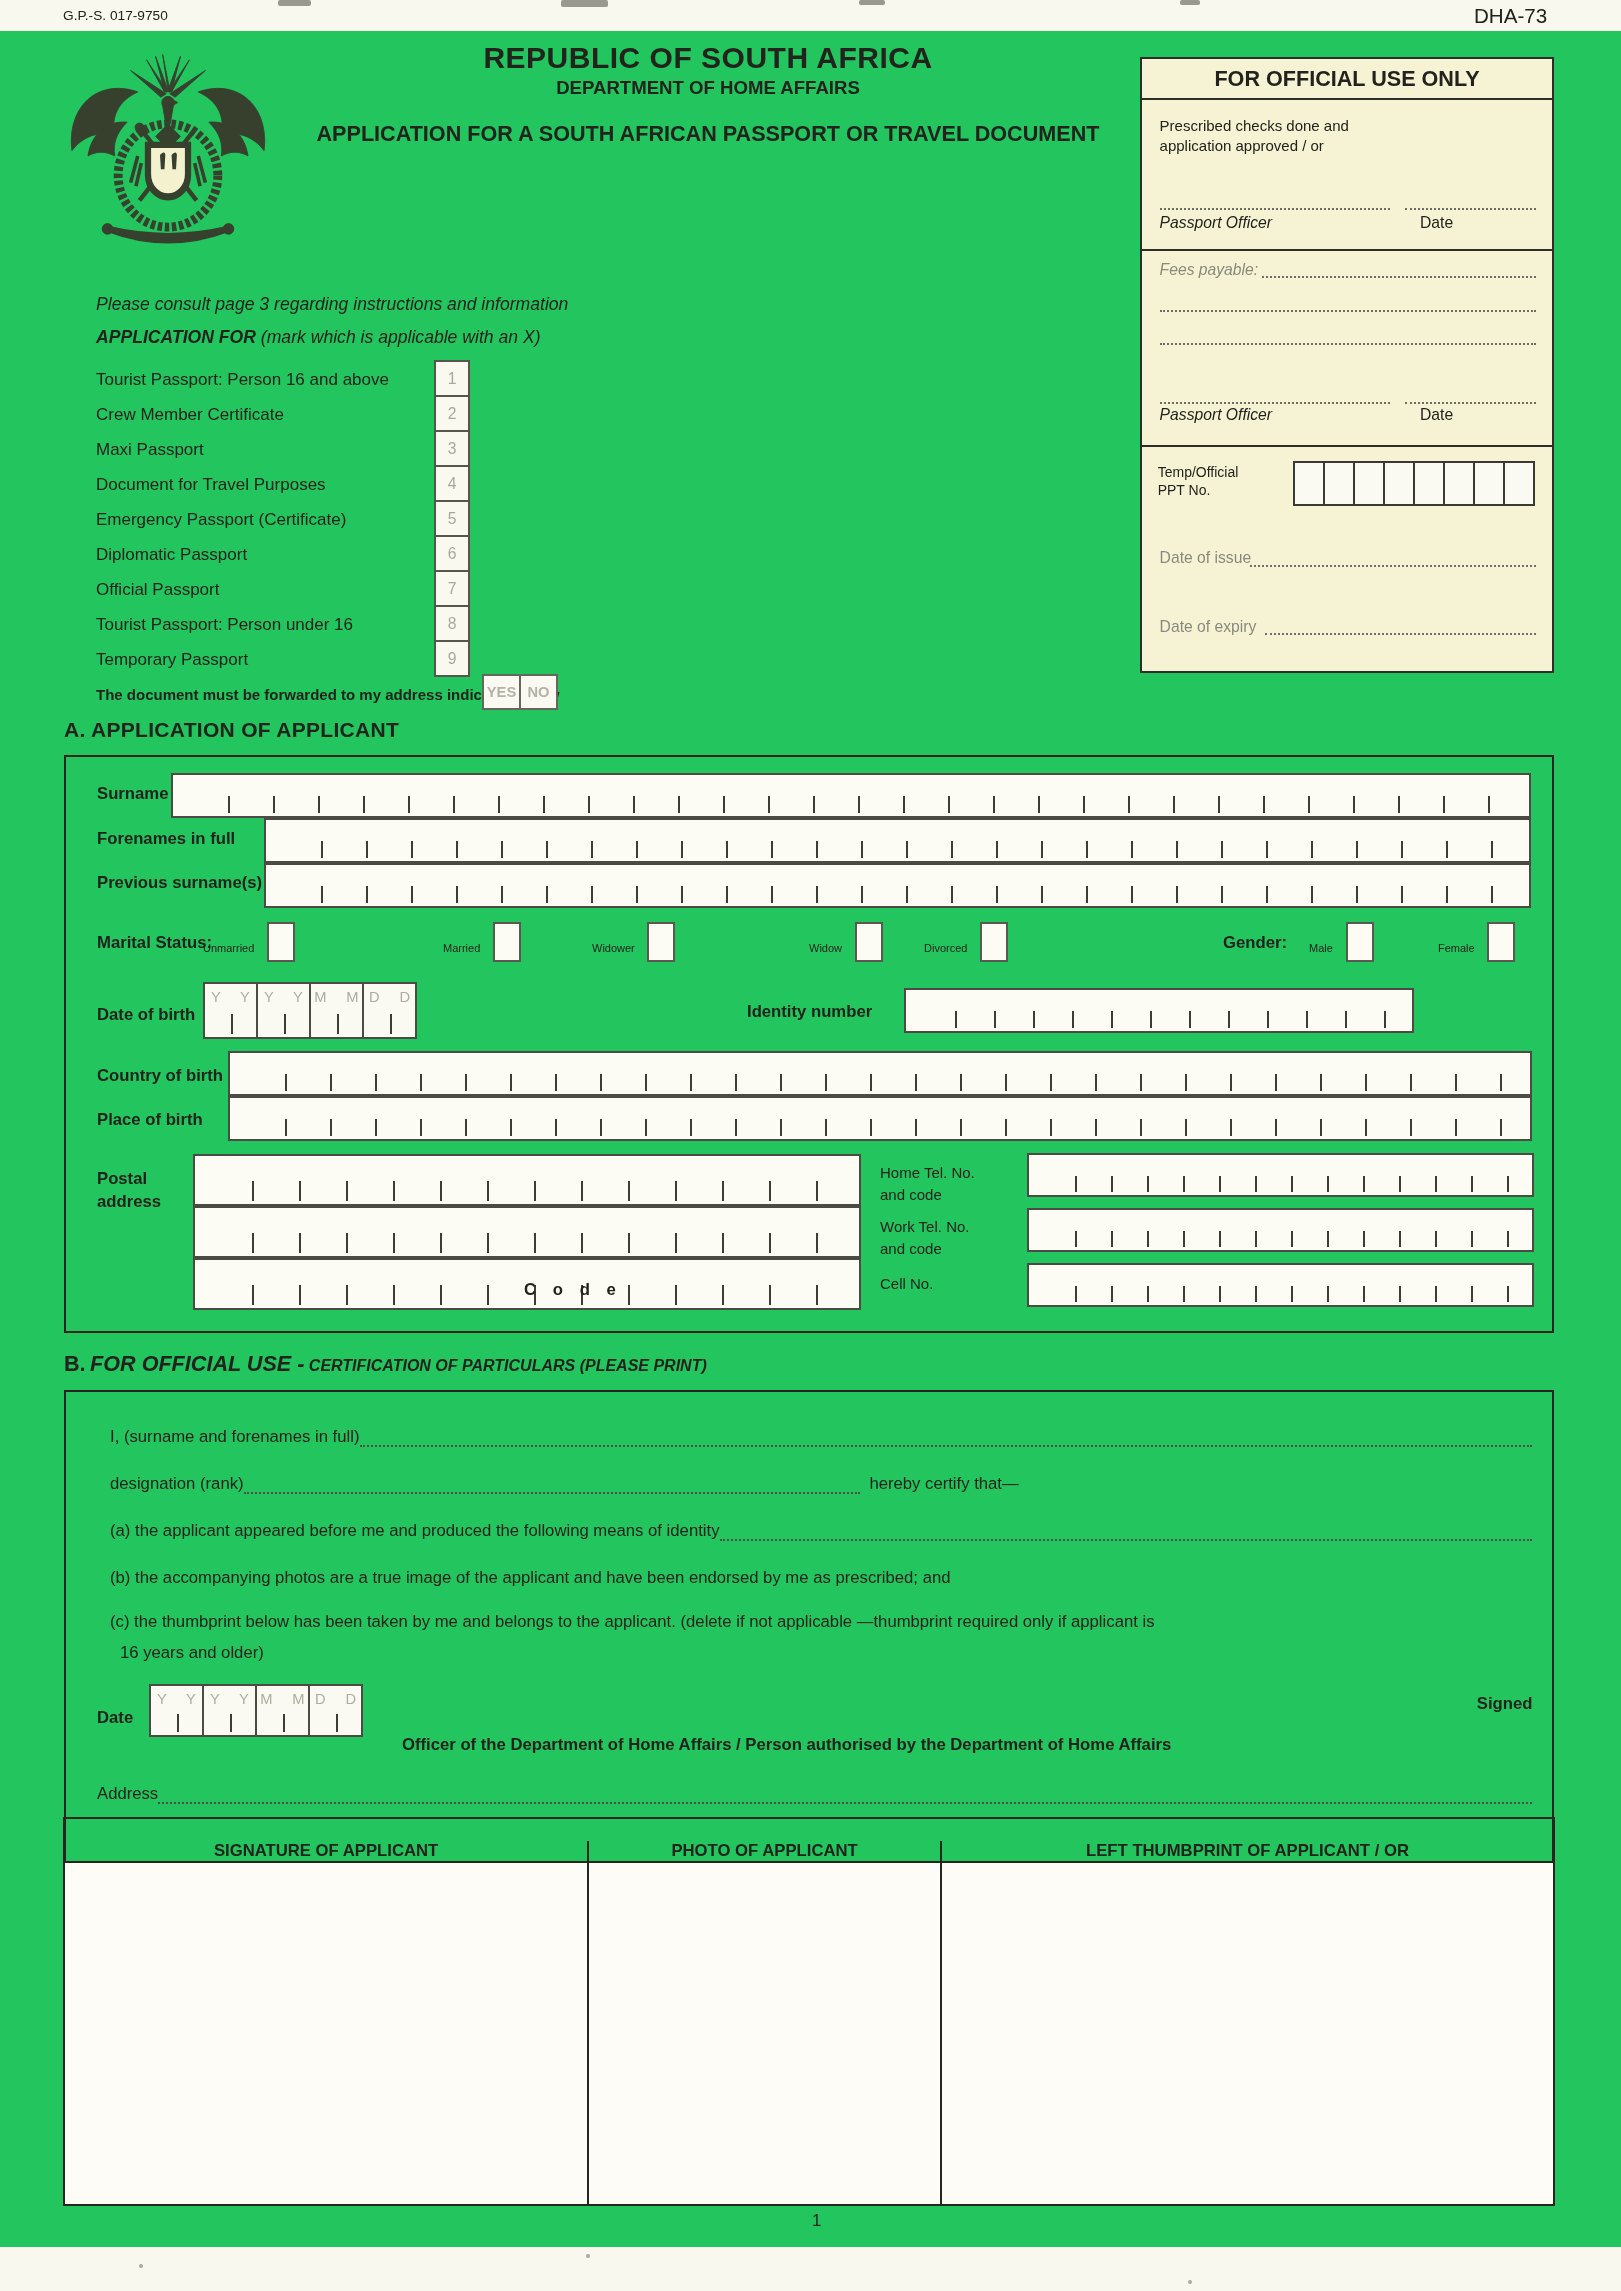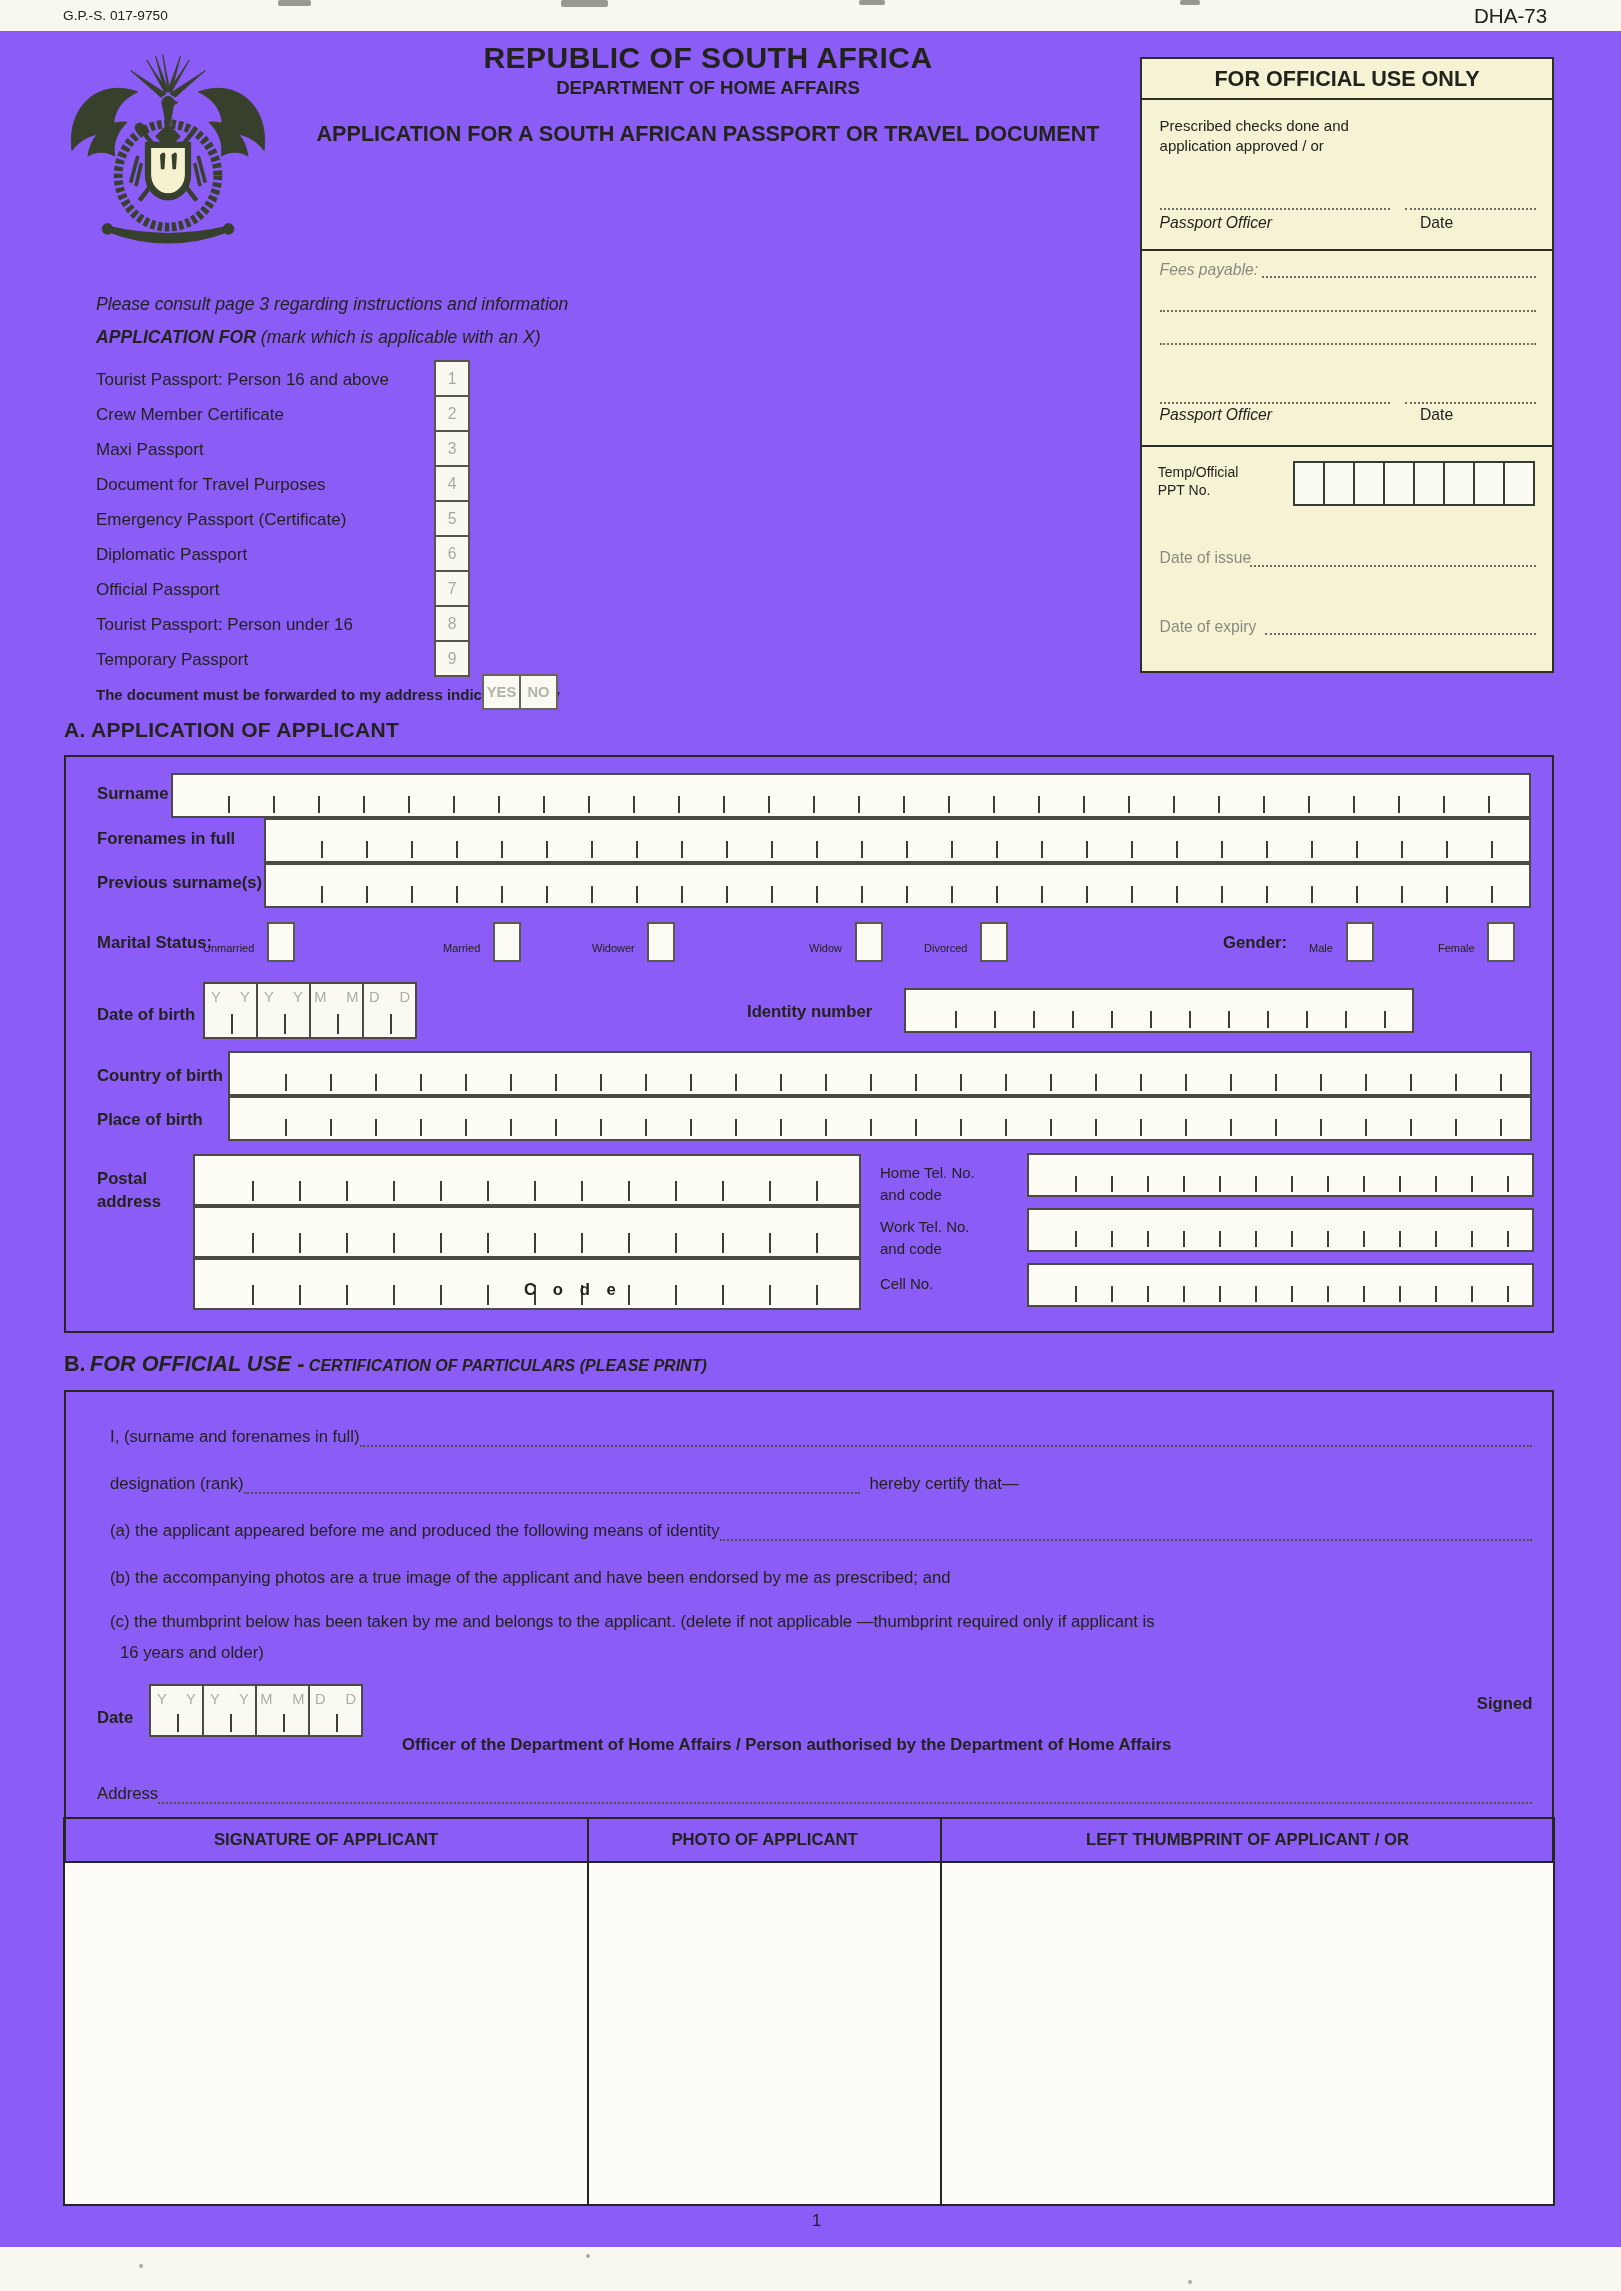--- a/index.html
+++ b/index.html
@@ -1,16 +1,16 @@
 <!DOCTYPE html>
 <html><head>
 <meta charset="utf-8">
 <style>
   html,body{margin:0;padding:0;background:#e8e6da;}
-  .page{position:relative;width:1621px;height:2292px;background:#8b5cf6;
+  .page{position:relative;width:1621px;height:2292px;background:#22c55e;
         font-family:"Liberation Sans",sans-serif;color:#23231e;overflow:hidden;}
   .abs{position:absolute;}
   .b{font-weight:bold;}
   .i{font-style:italic;}
   .strip-top{left:0;top:0;width:1621px;height:31px;background:#f9f8ee;}
   .strip-bottom{left:0;top:2247px;width:1621px;height:45px;background:#f9f8ef;}
   .artifact{background:#4a4a42;opacity:.55;border-radius:2px;}
   .speck{width:3.9px;height:3.9px;background:#8a8a80;border-radius:50%;opacity:.7;}
 
   
@@ -73,21 +73,21 @@
 
   
   .dotrow{position:absolute;display:flex;align-items:flex-end;font-size:16.7px;}
   .dots{border-bottom:2.5px dotted #504f47;height:13.7px;}
   .grow{flex:1;}
 
   
   .btable{position:absolute;left:-2.9px;right:-2.9px;bottom:-2.9px;top:425px;display:flex;flex-direction:column;
           border:2.9px solid #26261f;}
   .brow{display:flex;}
-  .bhead{height:42px;border-bottom:2.9px solid #26261f;}
+  .bhead{height:42px;border-bottom:2.9px solid #26261f;align-items:flex-end;}
   .bhead .bcell{display:flex;align-items:center;justify-content:center;font-weight:bold;font-size:16.7px;}
   .bbody{flex:1;background:#fdfcf7;}
   .bcell{border-right:2.5px solid #26261f;box-sizing:border-box;}
   .bcell:last-child{border-right:none;}
   .c1{width:524px;} .c2{width:353px;} .c3{flex:1;}
 
   .pageno{left:812px;top:2211px;font-size:16.7px;}
 </style>
 </head>
 <body>

